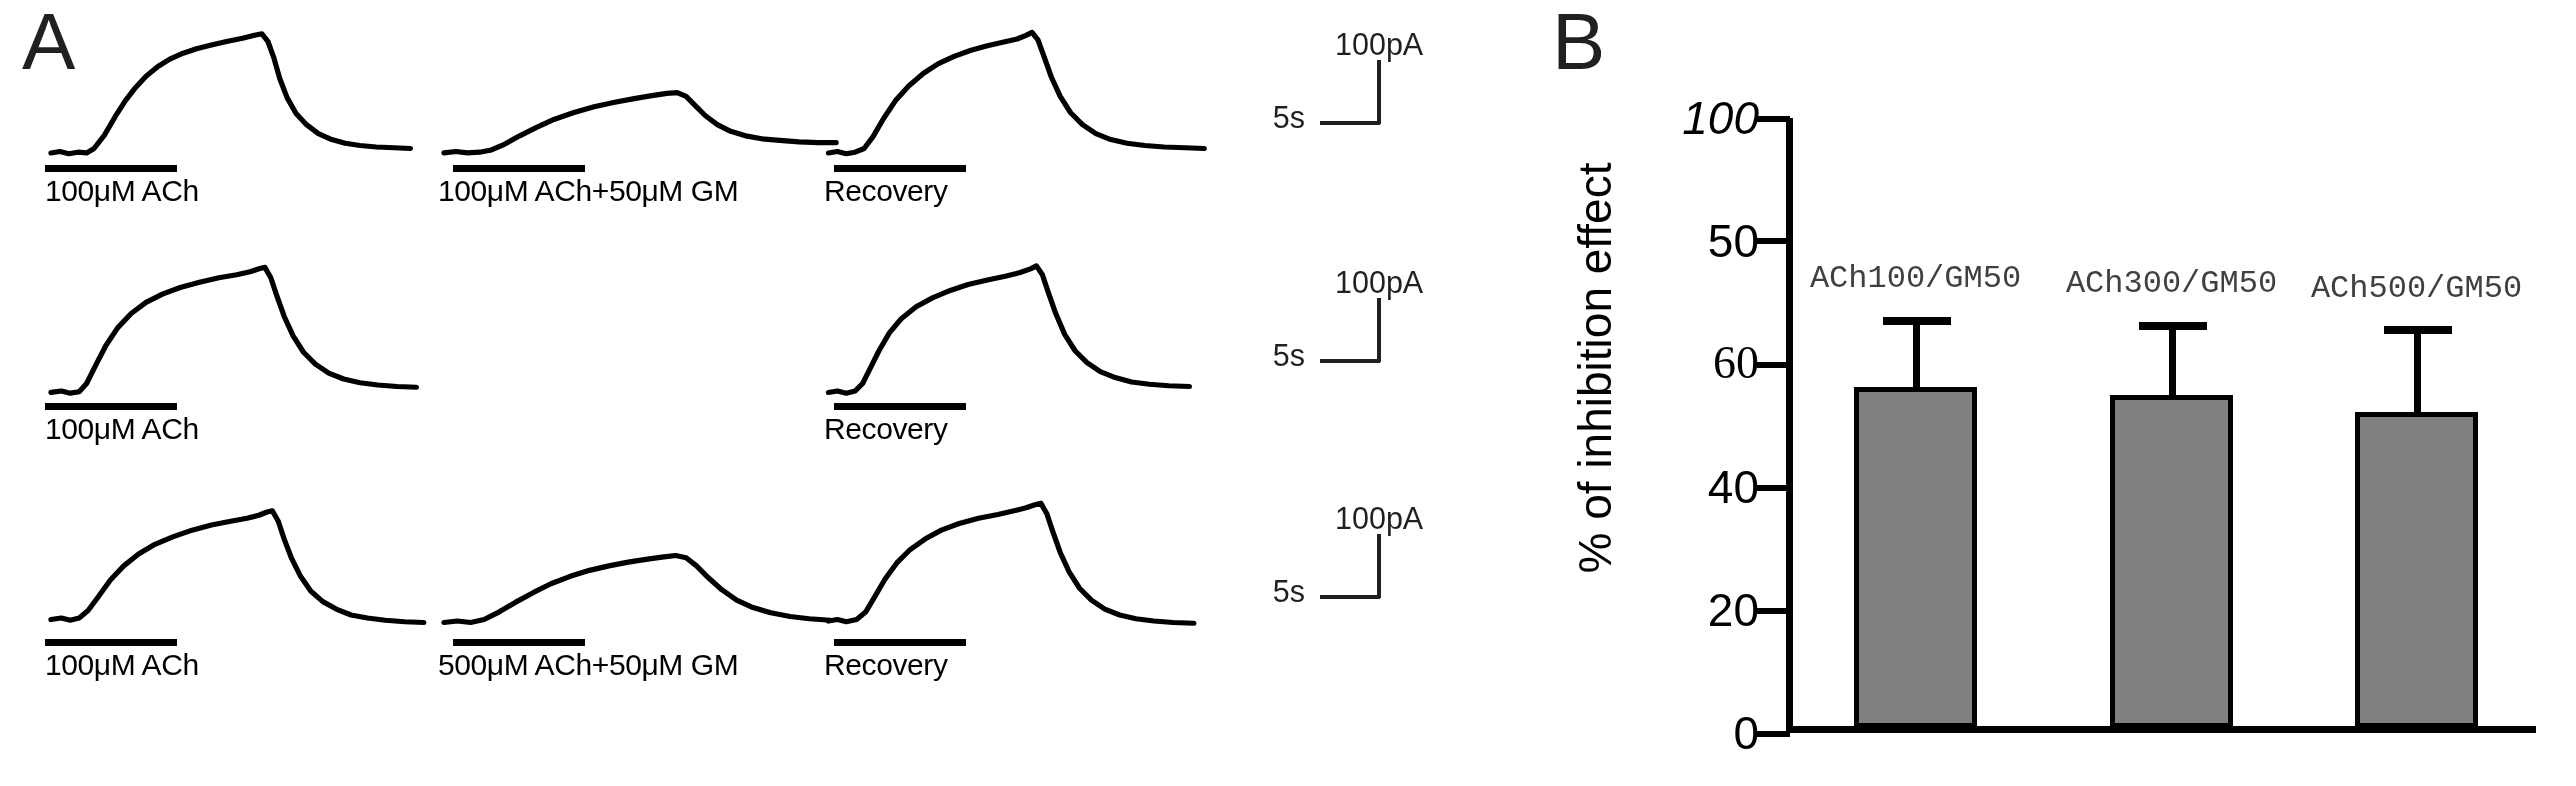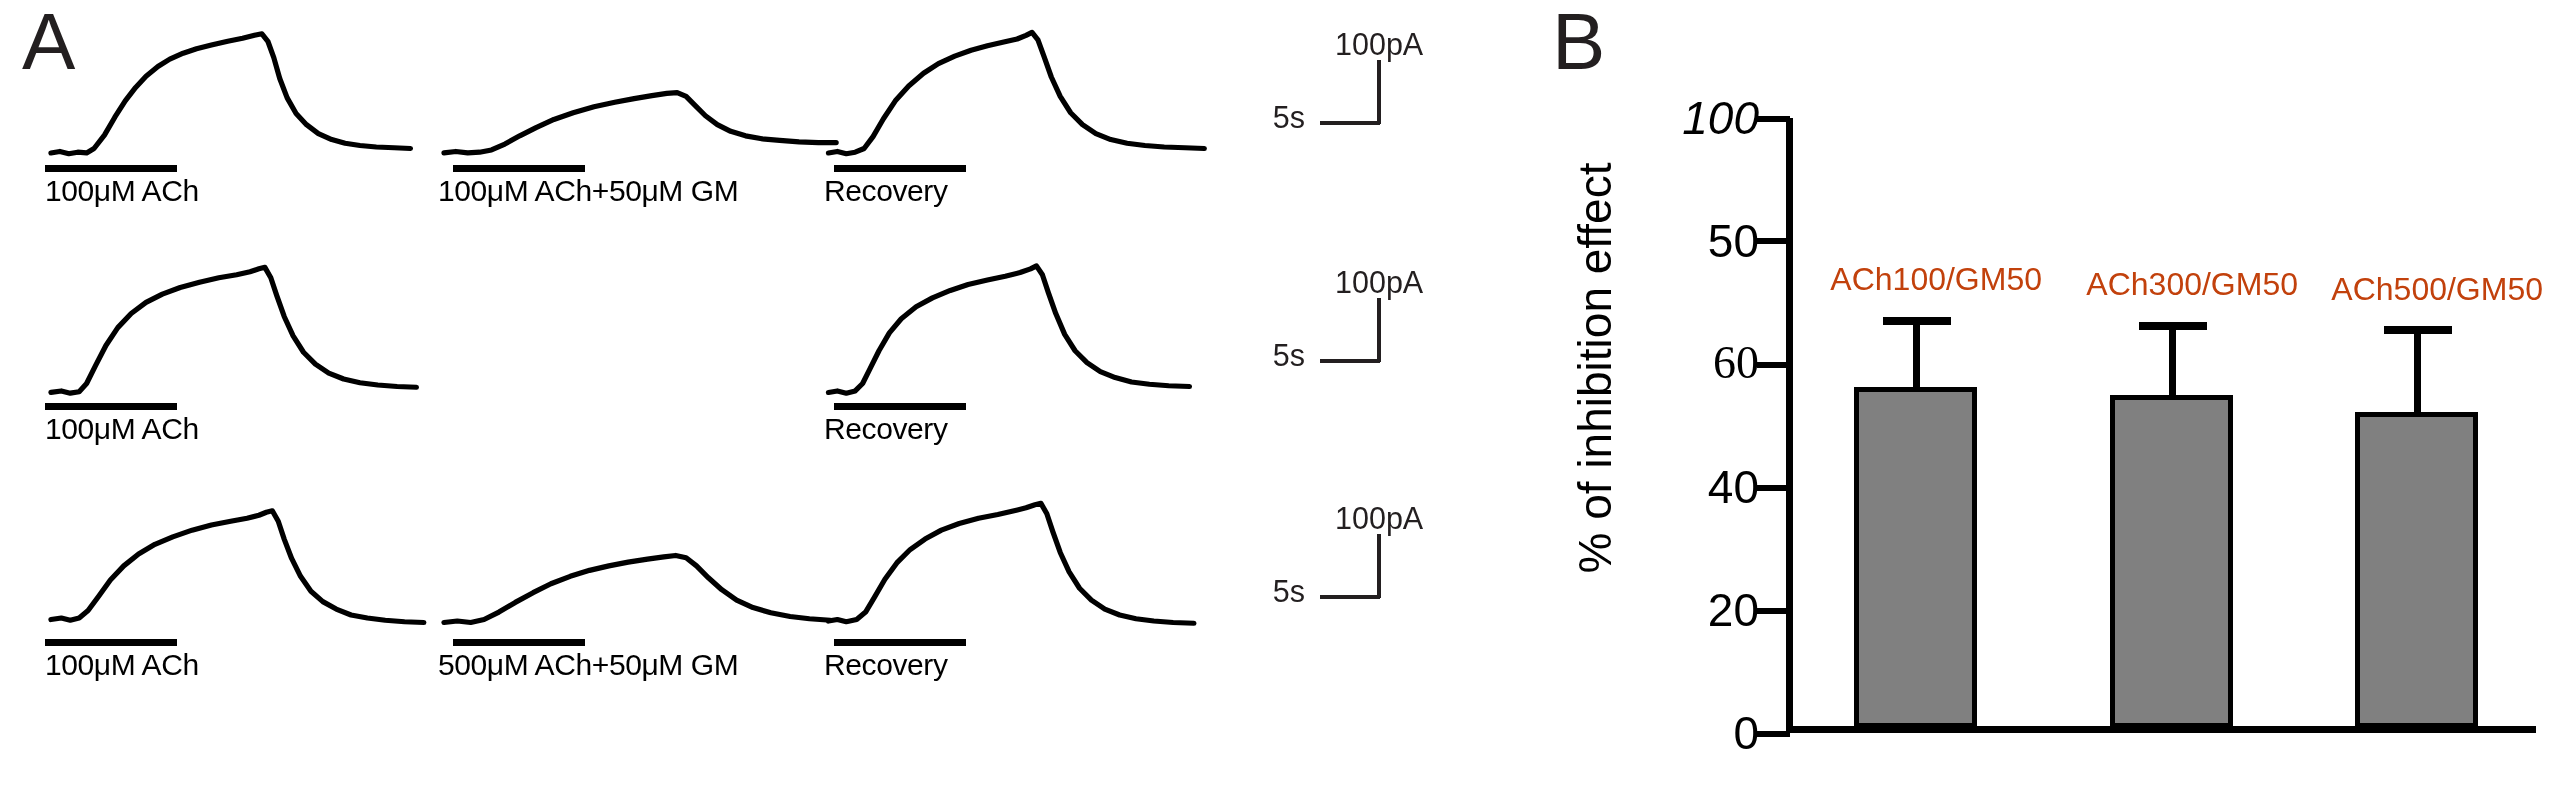--- a/index.html
+++ b/index.html
@@ -79,22 +79,23 @@
 
   .bar-group{position:absolute;bottom:6.7px;width:123px;}
   .bar-rect{
     position:absolute;bottom:0;left:0;width:123px;
     background:#808080;border:5.2px solid #000;box-sizing:border-box;
   }
   .err-line{position:absolute;left:59px;width:6.7px;background:#000;}
   .err-cap{position:absolute;left:29px;width:68px;height:8.2px;background:#000;}
   .bar-label{
     position:absolute;
-    font-size:32px;line-height:1;color:#c2410c;white-space:nowrap;
-    text-align:right;
+    font-size:32px;line-height:1;color:#404040;white-space:nowrap;
+    text-align:center;
+    font-family:Liberation Mono, monospace;
   }
 </style>
 </head>
 <body>
 
 <div class="figure">
 
   <div id="panel-a">
     <div id="panel-a-letter">A</div>
 

